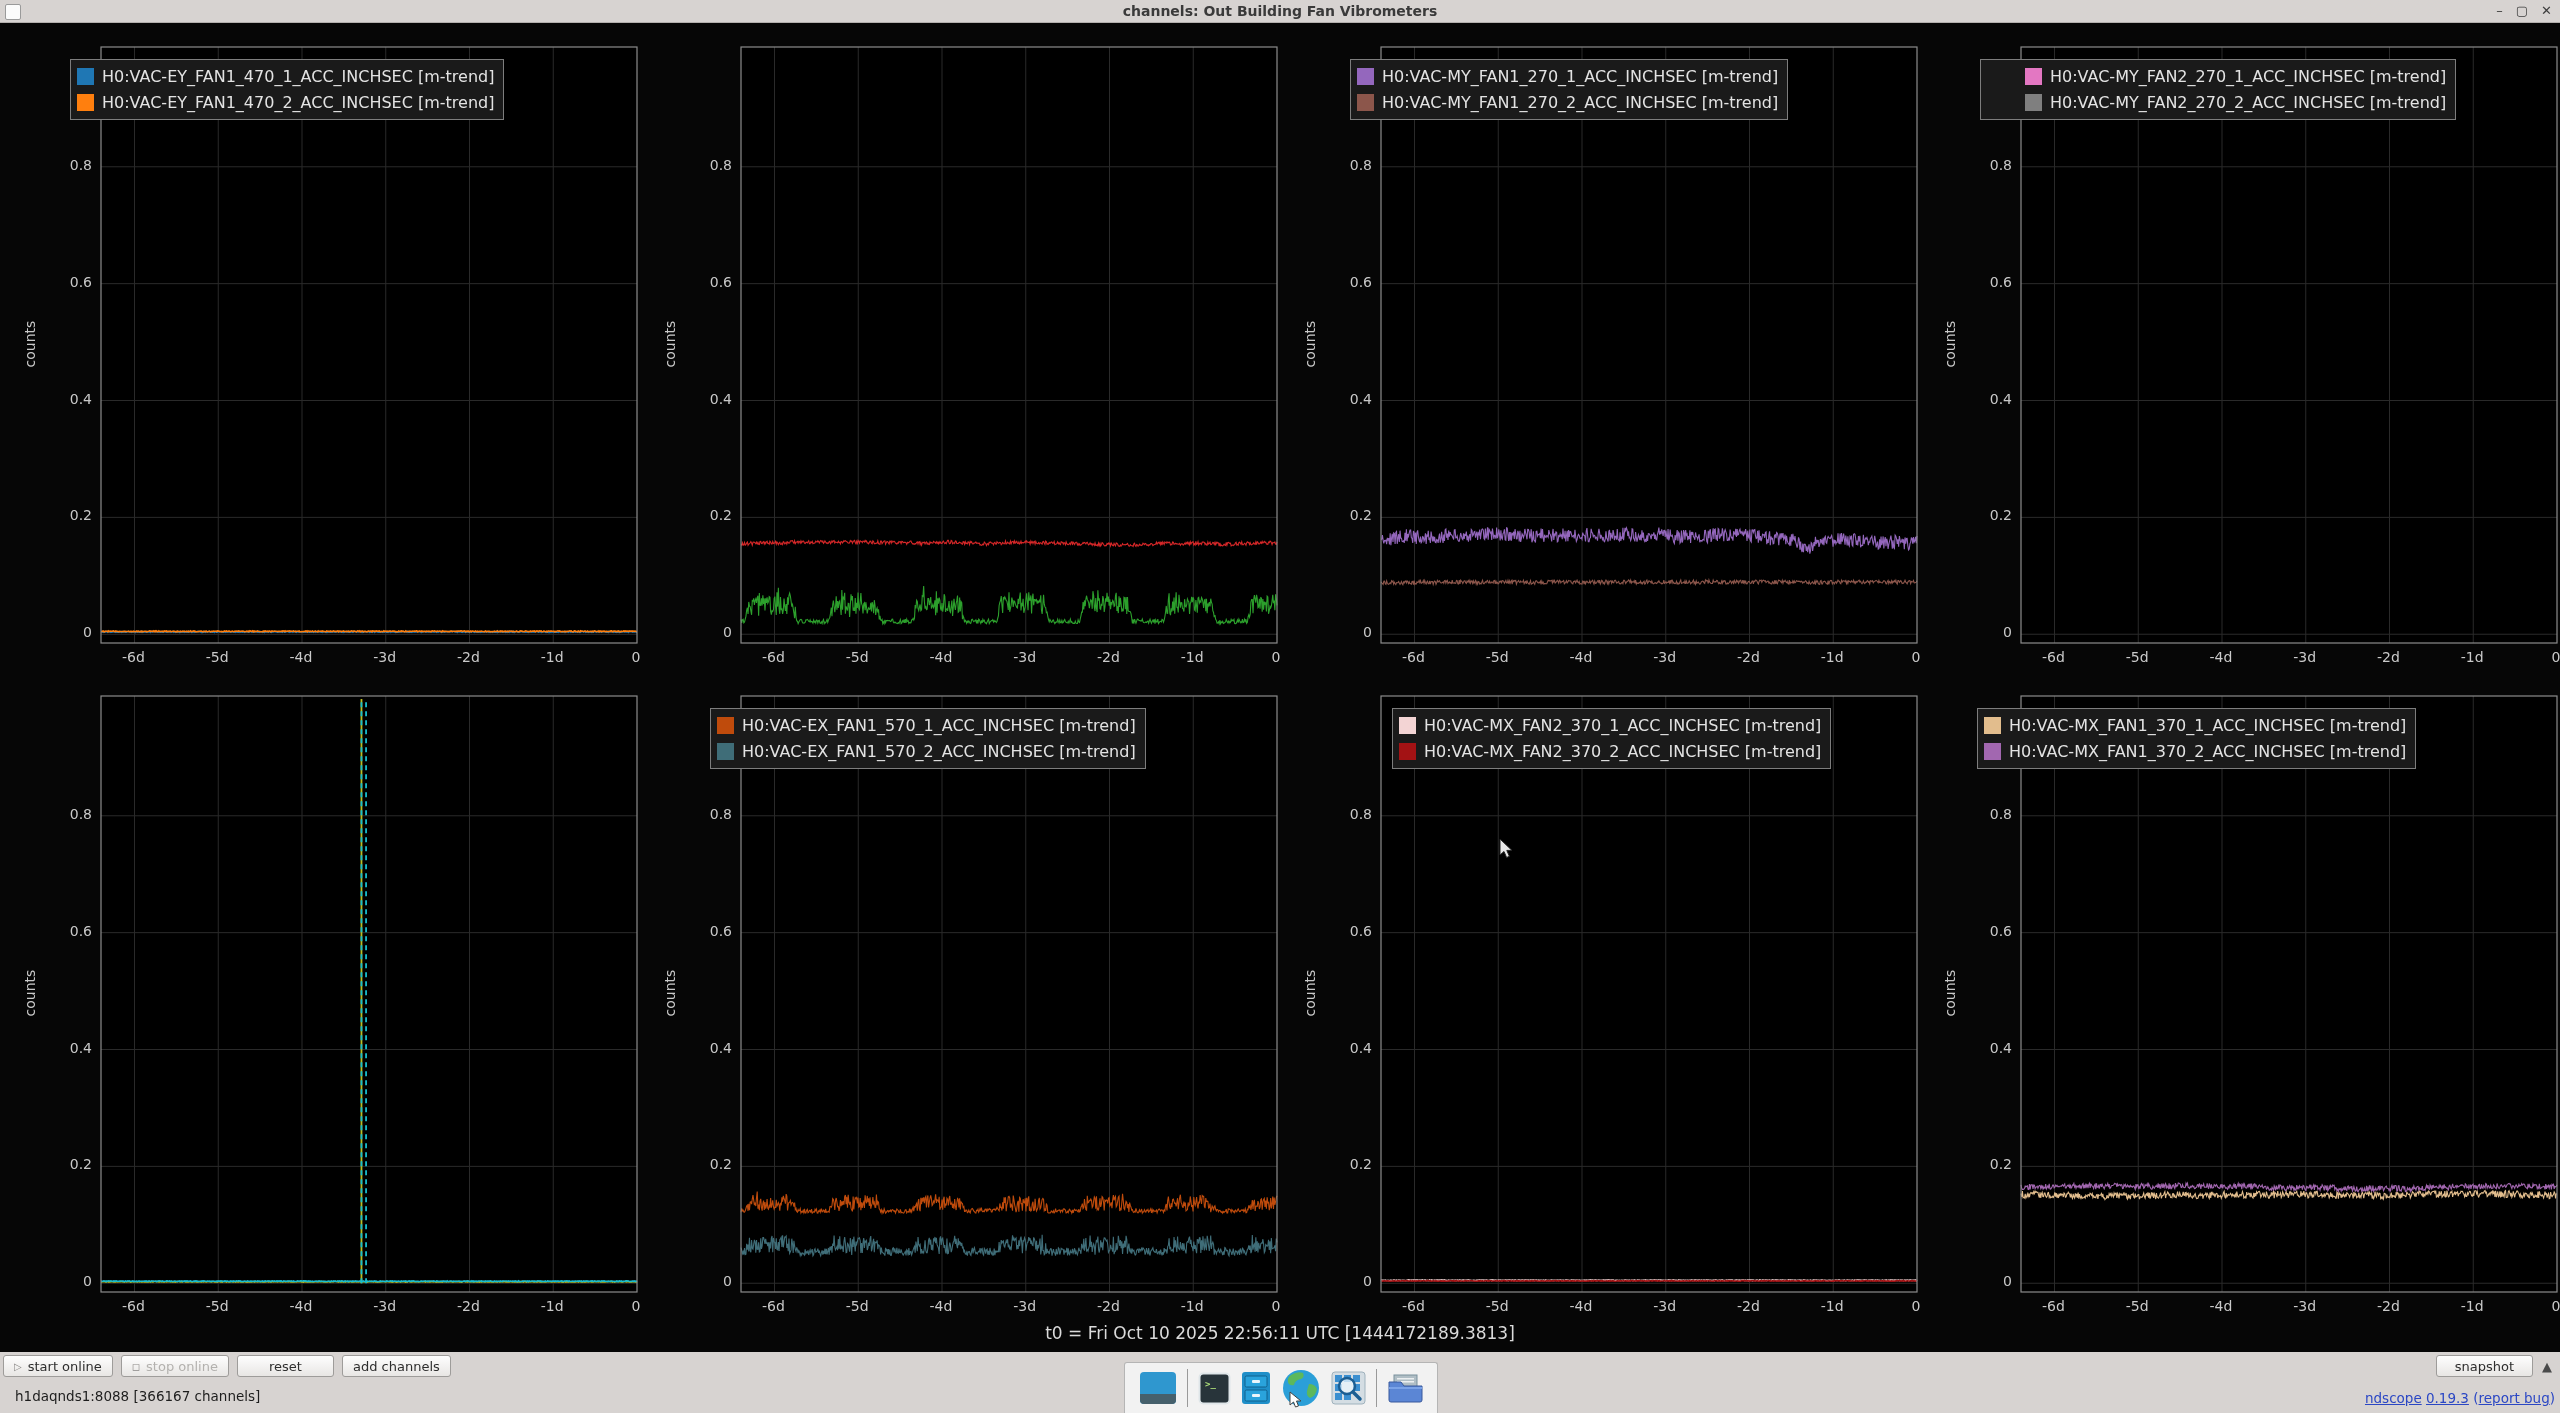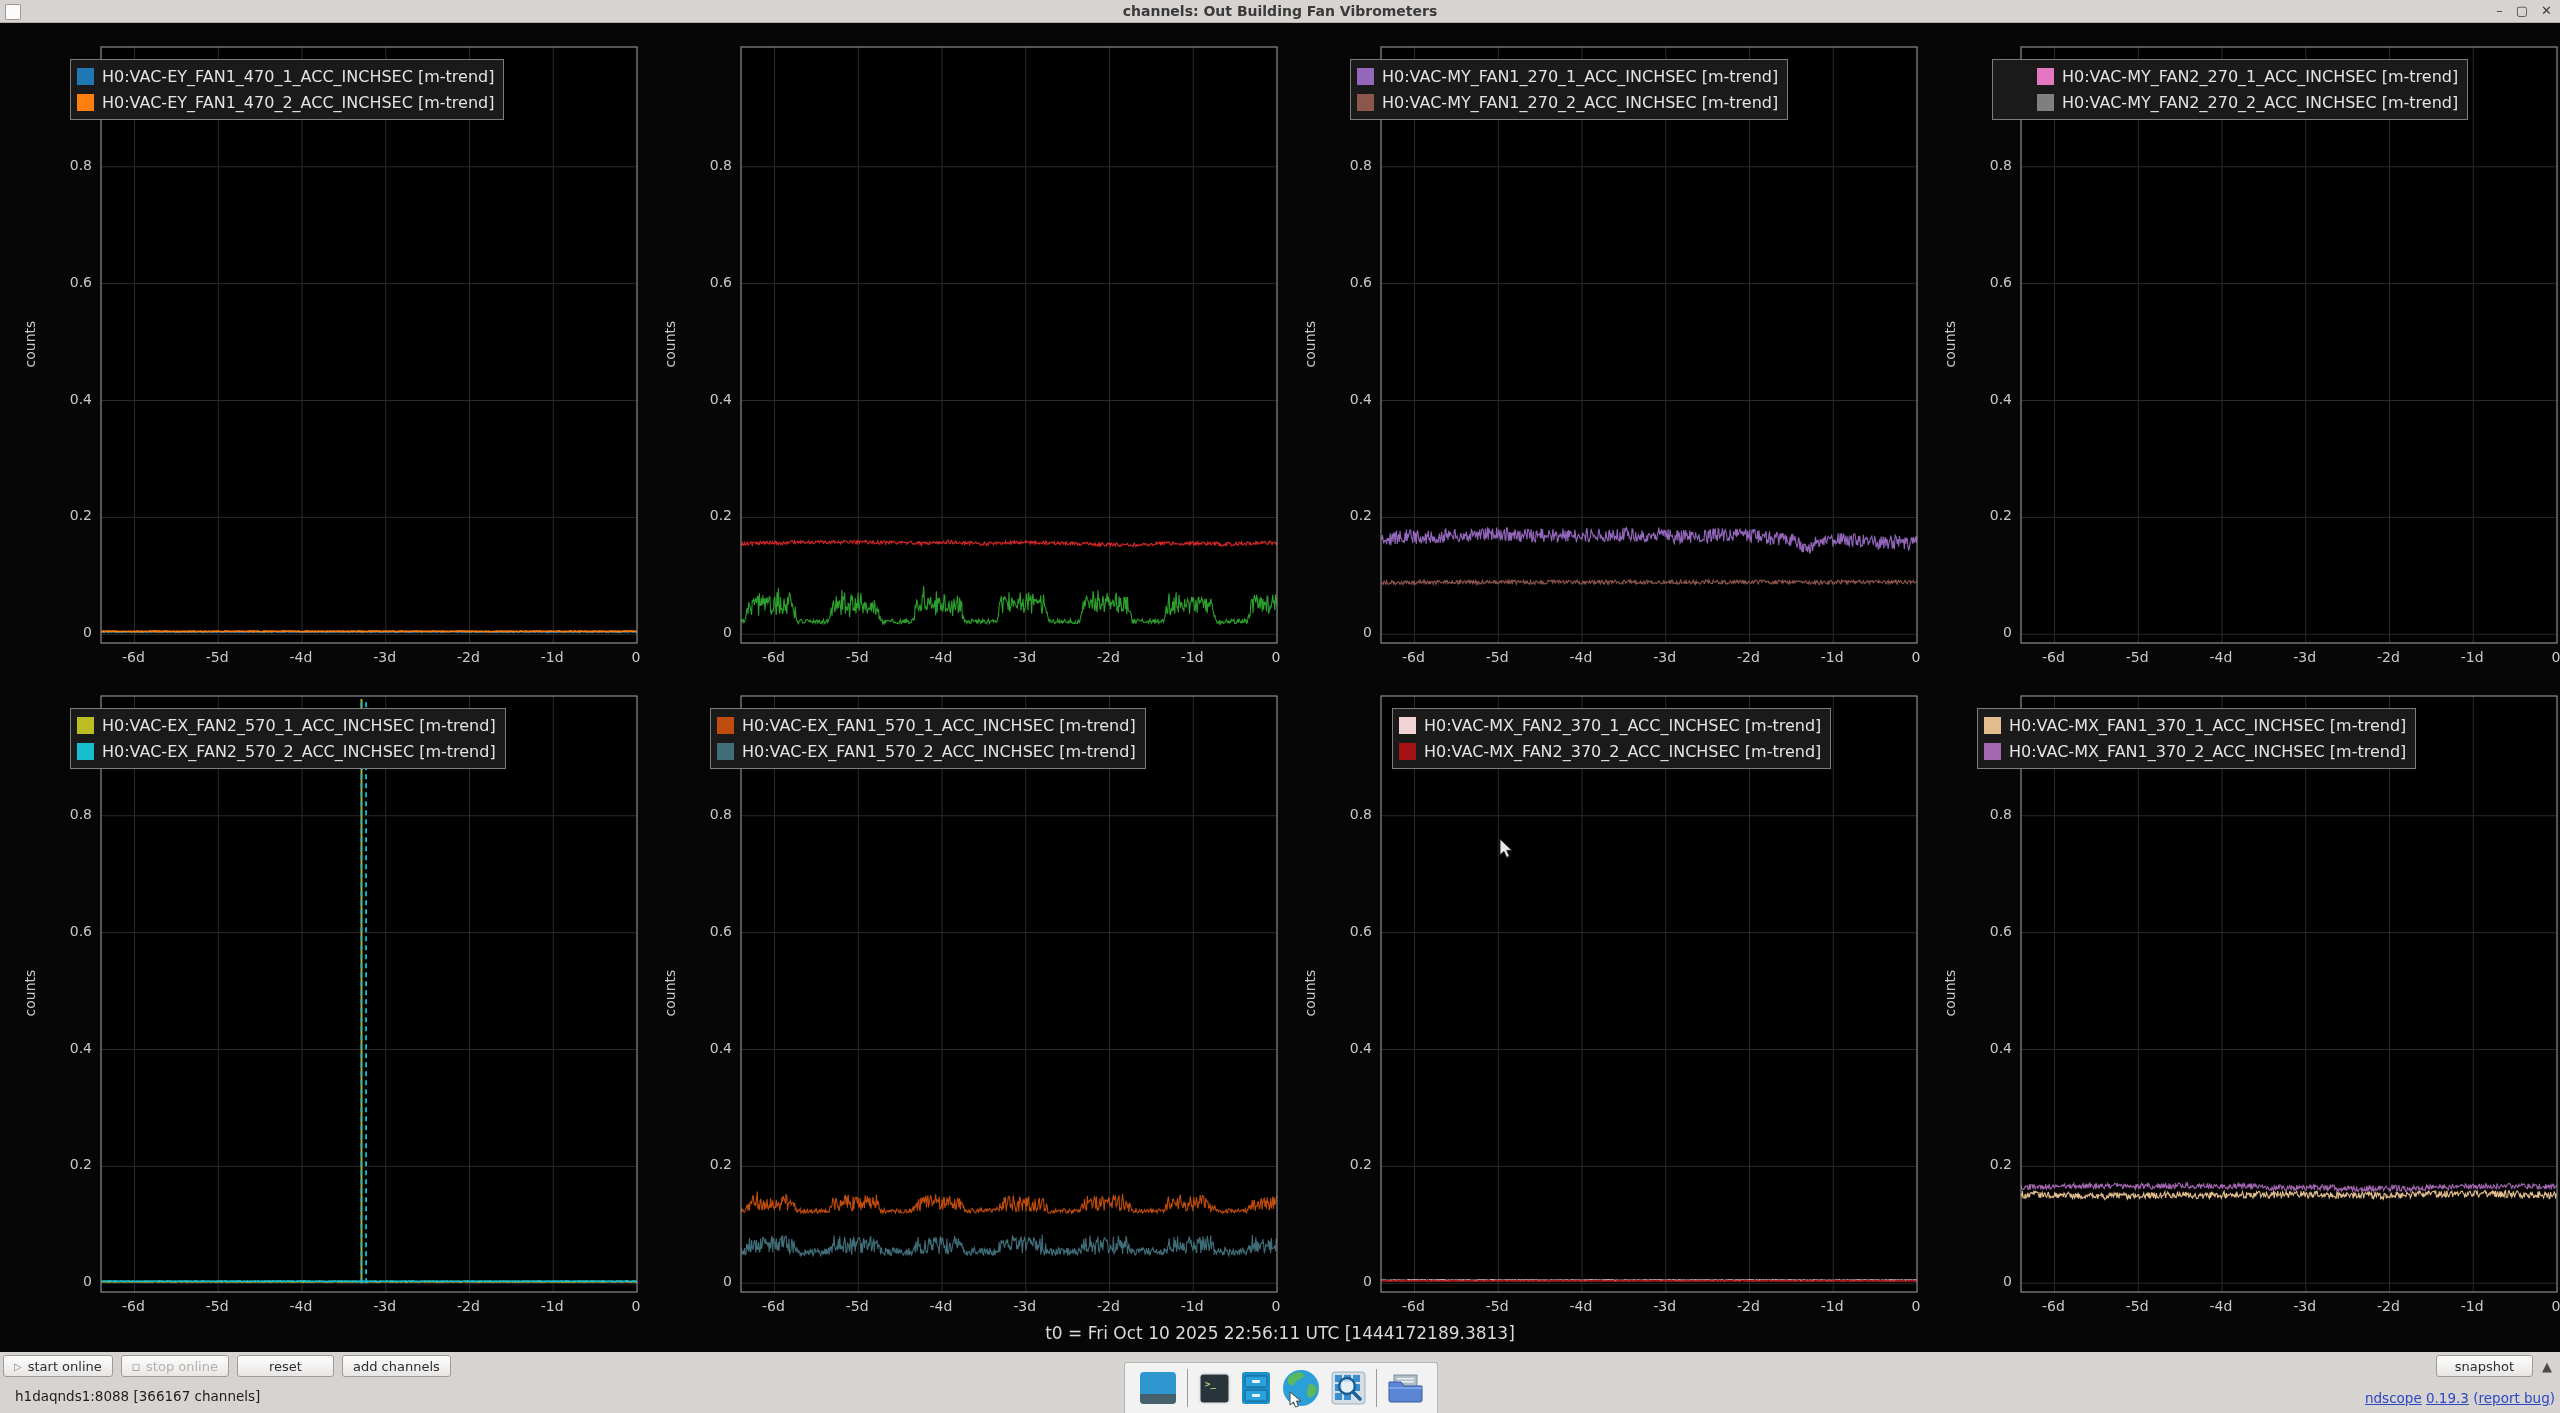--- a/index.html
+++ b/index.html
@@ -203,21 +203,21 @@
       <div class="ytick" style="top: 368.51px;">0.4</div>
       <div class="ytick" style="top: 251.647px;">0.6</div>
       <div class="ytick" style="top: 134.784px;">0.8</div>
       <div class="xtick" style="left: 105.5px; top: 627px;">-6d</div>
       <div class="xtick" style="left: 189.25px; top: 627px;">-5d</div>
       <div class="xtick" style="left: 273px; top: 627px;">-4d</div>
       <div class="xtick" style="left: 356.75px; top: 627px;">-3d</div>
       <div class="xtick" style="left: 440.5px; top: 627px;">-2d</div>
       <div class="xtick" style="left: 524.25px; top: 627px;">-1d</div>
       <div class="xtick" style="left: 608px; top: 627px;">0</div>
-      <div class="legend" style="left: 72px; top: 37px; padding-left: 44px;">
+      <div class="legend" style="left: 60px; top: 37px; padding-left: 44px;">
         <div class="lrow">
           <div class="swatch" style="background: rgb(227, 119, 194);"></div>
           <div class="llabel">H0:VAC-MY_FAN2_270_1_ACC_INCHSEC [m-trend]</div>
         </div>
         <div class="lrow">
           <div class="swatch" style="background: rgb(127, 127, 127);"></div>
           <div class="llabel">H0:VAC-MY_FAN2_270_2_ACC_INCHSEC [m-trend]</div>
         </div>
       </div>
     </div>
@@ -248,30 +248,20 @@
       <div class="ytick" style="top: 368.51px;">0.4</div>
       <div class="ytick" style="top: 251.647px;">0.6</div>
       <div class="ytick" style="top: 134.784px;">0.8</div>
       <div class="xtick" style="left: 105.5px; top: 627px;">-6d</div>
       <div class="xtick" style="left: 189.25px; top: 627px;">-5d</div>
       <div class="xtick" style="left: 273px; top: 627px;">-4d</div>
       <div class="xtick" style="left: 356.75px; top: 627px;">-3d</div>
       <div class="xtick" style="left: 440.5px; top: 627px;">-2d</div>
       <div class="xtick" style="left: 524.25px; top: 627px;">-1d</div>
       <div class="xtick" style="left: 608px; top: 627px;">0</div>
-      <div class="legend" style="left: 70px; top: 37px;">
-        <div class="lrow">
-          <div class="swatch" style="background: rgb(188, 189, 34);"></div>
-          <div class="llabel">H0:VAC-EX_FAN2_570_1_ACC_INCHSEC [m-trend]</div>
-        </div>
-        <div class="lrow">
-          <div class="swatch" style="background: rgb(23, 190, 207);"></div>
-          <div class="llabel">H0:VAC-EX_FAN2_570_2_ACC_INCHSEC [m-trend]</div>
-        </div>
-      </div>
     </div>
     <div class="cell" style="left: 640px; top: 649px;">
       <svg class="plot-svg" width="538" height="598" viewBox="-1 -1 538 598">
         <rect x="0" y="0" width="536" height="596" fill="#000000"></rect>
         <line x1="33.50000000000003" y1="0" x2="33.50000000000003" y2="596" stroke="#2a2a2a" stroke-width="1"></line>
         <line x1="117.25000000000003" y1="0" x2="117.25000000000003" y2="596" stroke="#2a2a2a" stroke-width="1"></line>
         <line x1="201.00000000000003" y1="0" x2="201.00000000000003" y2="596" stroke="#2a2a2a" stroke-width="1"></line>
         <line x1="284.75" y1="0" x2="284.75" y2="596" stroke="#2a2a2a" stroke-width="1"></line>
         <line x1="368.5" y1="0" x2="368.5" y2="596" stroke="#2a2a2a" stroke-width="1"></line>
         <line x1="452.25" y1="0" x2="452.25" y2="596" stroke="#2a2a2a" stroke-width="1"></line>

